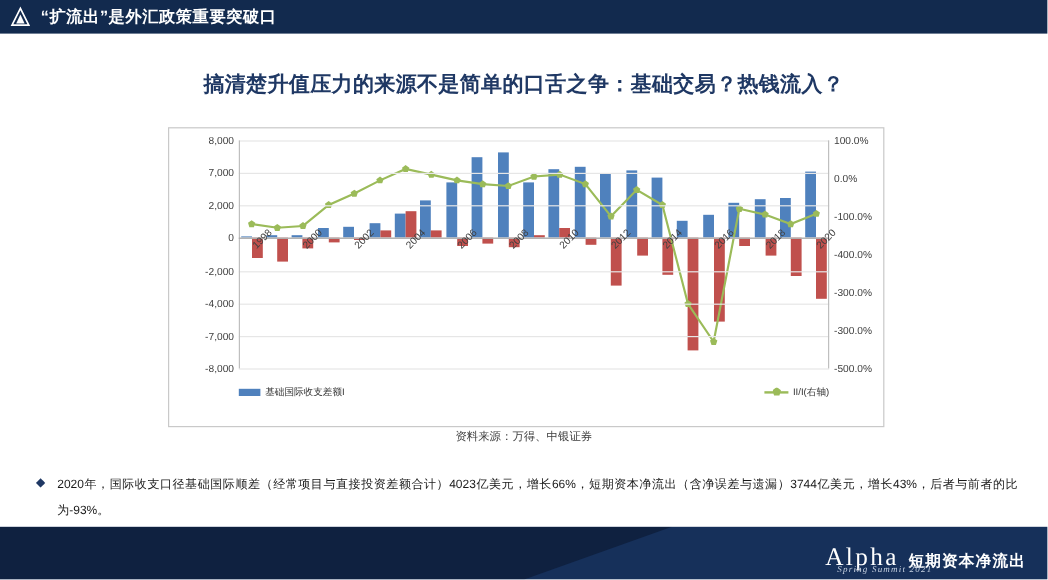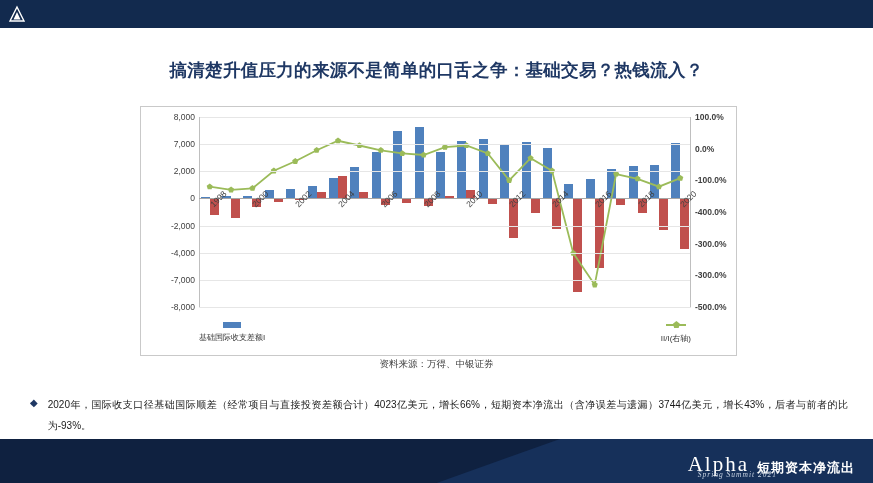--- a/index.html
+++ b/index.html
@@ -12,33 +12,33 @@
 
   
   .main-title{position:absolute;left:0;top:58px;width:873px;text-align:center;color:#1f3864;font-size:17.5px;font-weight:bold;letter-spacing:.3px;}
 
   
   .chart-box{position:absolute;left:140px;top:106px;width:595px;height:248px;border:1px solid #c9c9c9;background:#fff;}
   .plot{position:absolute;left:58px;top:10px;width:492px;height:190px;}
   .axis-line{position:absolute;background:#bfbfbf;}
 
   .ylabel{position:absolute;right:100%;margin-right:4px;font-size:8.5px;color:#404040;white-space:nowrap;transform:translateY(-50%);}
-  .ylabel-r{position:absolute;left:100%;margin-left:4px;font-size:8.5px;color:#404040;white-space:nowrap;transform:translateY(-50%);font-weight:bold;}
+  .ylabel-r{position:absolute;left:100%;margin-left:4px;font-size:8.5px;color:#404040;white-space:nowrap;transform:translateY(-50%);}
   .gridline{position:absolute;left:0;right:0;height:1px;background:#e6e6e6;}
 
   .bars{position:absolute;left:0;top:0;right:0;bottom:0;}
   .bar{position:absolute;width:9px;}
   .bar.blue{background:#4f81bd;}
   .bar.red{background:#c0504d;}
 
   .xtick{position:absolute;font-size:8.5px;color:#404040;transform:rotate(-45deg);transform-origin:left top;white-space:nowrap;}
 
   
   .legend{position:absolute;left:58px;top:214px;width:492px;display:flex;justify-content:space-between;align-items:center;font-size:8px;color:#333;}
-  .legend-item{display:flex;align-items:center;gap:4px;flex-direction:column;}
+  .legend-item{display:flex;align-items:center;gap:4px;}
   .sw{width:18px;height:6px;display:inline-block;}
   .sw.blue{background:#4f81bd;}
   .sw.red{background:#c0504d;}
   .sw.line{position:relative;background:transparent;height:8px;width:20px;}
   .sw.line::before{content:"";position:absolute;left:0;top:3px;width:20px;height:2px;background:#9bbb59;}
   .sw.line::after{content:"";position:absolute;left:7px;top:0px;width:7px;height:7px;background:#9bbb59;
     clip-path:polygon(50% 0%,100% 38%,82% 100%,18% 100%,0% 38%);}
 
   
   .source{position:absolute;left:0;top:358px;width:873px;text-align:center;font-size:9.5px;color:#404040;}
@@ -60,20 +60,21 @@
 </head>
 <body>
 
 <div class="header">
   <div class="header-logo">
     <svg width="18" height="18" viewBox="0 0 18 18">
       <polygon points="9,2 16,16 2,16" fill="none" stroke="#ffffff" stroke-width="1.4"></polygon>
       <polygon points="9,7 12.5,14.5 5.5,14.5" fill="#ffffff"></polygon>
     </svg>
   </div>
+  <div class="header-title">“扩流出”是外汇政策重要突破口</div>
 </div>
 
 <div class="main-title">搞清楚升值压力的来源不是简单的口舌之争：基础交易？热钱流入？</div>
 
 <div class="chart-box">
   <div class="plot" id="plot">
     <div class="bars" id="bars">
         <div class="bar blue" style="left: 1.69565px; top: 80.0714px; height: 1.35714px;"></div>
         <div class="bar blue" style="left: 23.087px; top: 79.3929px; height: 2.03571px;"></div>
         <div class="bar blue" style="left: 44.4783px; top: 78.9857px; height: 2.44286px;"></div>

